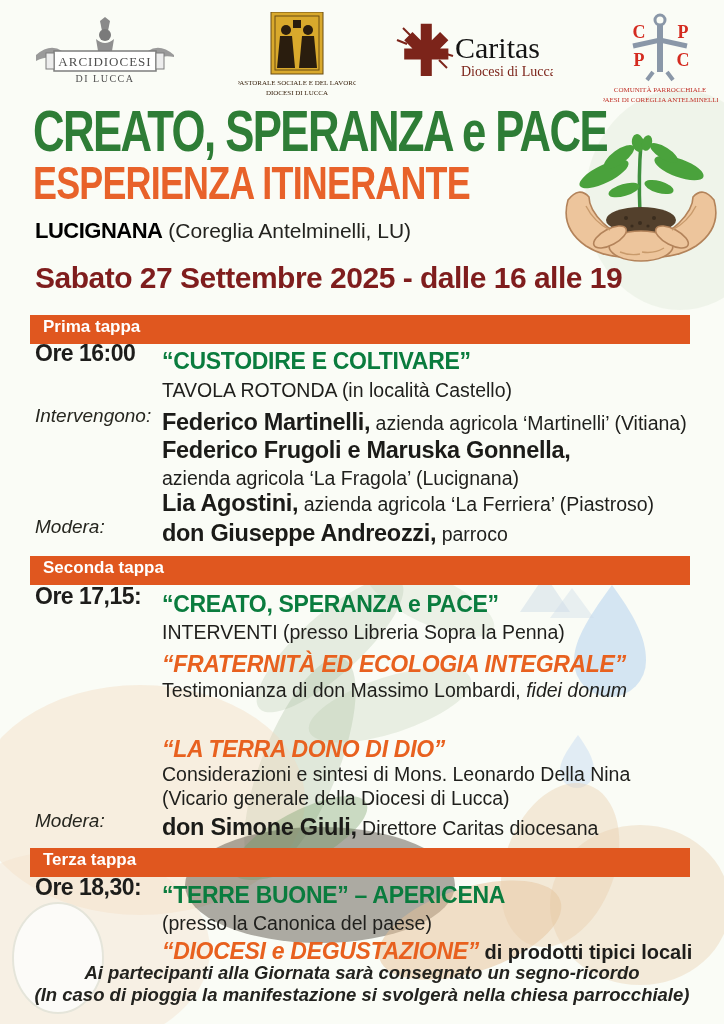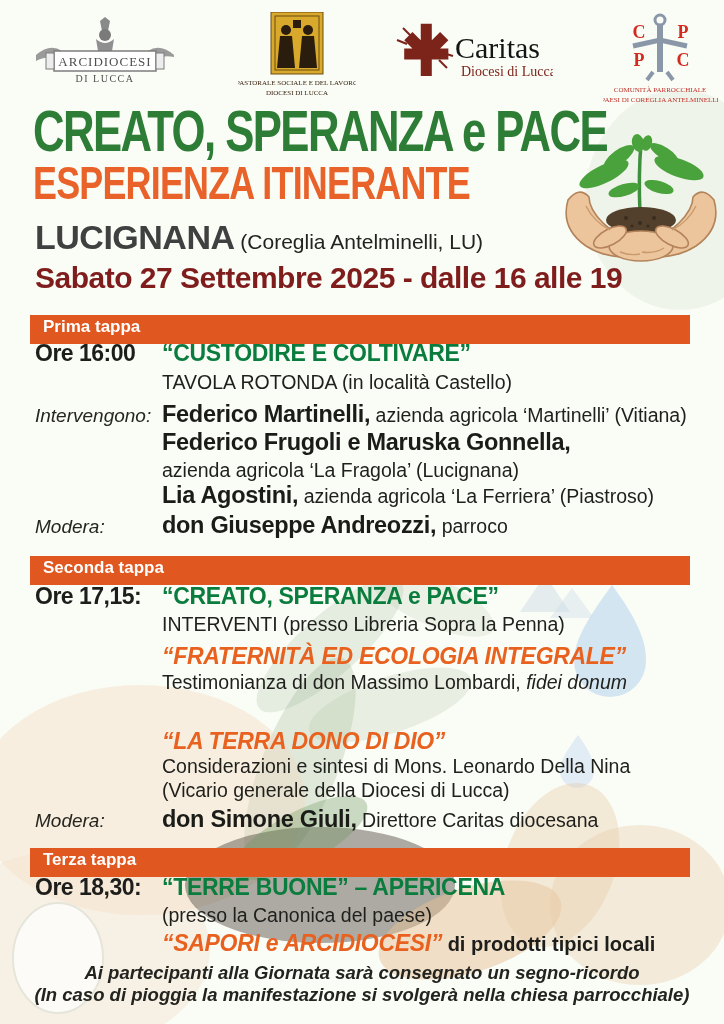--- a/index.html
+++ b/index.html
@@ -8,33 +8,33 @@
     background:#fafcf6;overflow:hidden;
     font-family:"Liberation Sans",sans-serif;color:#1d1d1b;
   }
   .layer{position:absolute;inset:0;}
   
   .title1{position:absolute;left:33px;top:98px;font-size:56px;font-weight:800;
     color:#2e7d36;letter-spacing:-2px;transform:scale(.78,1.02);transform-origin:left top;white-space:nowrap;}
   .title2{position:absolute;left:33px;top:156px;font-size:46px;font-weight:800;
     color:#e8622a;letter-spacing:-1px;transform:scale(.78,1.0);transform-origin:left top;white-space:nowrap;}
   .location{position:absolute;left:35px;top:218px;white-space:nowrap;}
-  .location .loc-b{font-size:34px;font-weight:800;letter-spacing:-.5px;color:#404040;}
+  .location .loc-b{font-size:22px;font-weight:800;letter-spacing:-.5px;color:#000000;}
   .location .loc-r{font-size:21px;font-weight:500;color:#23231f;}
   .dateline{position:absolute;left:35px;top:261px;font-size:30px;font-weight:800;
     color:#7f1d1d;letter-spacing:-.5px;white-space:nowrap;}
   
   .bar{position:absolute;left:30px;width:660px;height:29px;background:#e0571f;
     color:#ffffff;font-size:17px;font-weight:700;line-height:23px;padding-left:13px;box-sizing:border-box;}
   
   .row{position:absolute;left:35px;width:668px;white-space:nowrap;}
   .lbl{position:absolute;left:0;top:0;}
   .lbl-ore{font-size:23px;font-weight:800;color:#1d1d1b;letter-spacing:-.5px;}
   .lbl-it{font-size:19px;font-style:italic;font-weight:500;color:#26261f;}
-  .cnt{display:block;margin-left:127px;}
+  .cnt{display:block;margin-left:127px;margin-top:8px;}
   .t-green{font-size:23px;font-weight:800;color:#0a7c3e;letter-spacing:-.3px;}
   .t-plain{font-size:19.5px;font-weight:500;color:#1f1f1c;}
   .t-plainb{font-size:20px;font-weight:700;color:#1d1d1b;}
   .t-name{font-size:23.5px;font-weight:700;color:#1b1b18;letter-spacing:-.3px;}
   .t-orange{font-size:23px;font-weight:800;font-style:italic;color:#e8611f;letter-spacing:-.3px;}
   .t-it{font-size:19.5px;font-weight:500;font-style:italic;color:#1f1f1c;}
   
   .footer-line{position:absolute;left:0;width:724px;text-align:center;
     font-size:18.5px;font-style:italic;font-weight:700;color:#23231f;}
   
@@ -234,19 +234,19 @@
   <div class="bar" style="top:848px">Terza tappa</div>
 
   <div class="row" style="top:874px">
     <span class="lbl lbl-ore">Ore 18,30:</span>
     <span class="cnt"><span class="t-green">“TERRE BUONE” – APERICENA</span></span>
   </div>
   <div class="row" style="top:904px">
     <span class="cnt"><span class="t-plain">(presso la Canonica del paese)</span></span>
   </div>
   <div class="row" style="top:930px">
-    <span class="cnt"><span class="t-orange">“SAPORI e ARCIDIOCESI”</span><span class="t-plainb"> di prodotti tipici locali</span></span>
+    <span class="cnt"><span class="t-orange">“DIOCESI e DEGUSTAZIONE”</span><span class="t-plainb"> di prodotti tipici locali</span></span>
   </div>
 
   <div class="footer-line" style="top:962px">Ai partecipanti alla Giornata sarà consegnato un segno-ricordo</div>
   <div class="footer-line" style="top:984px">(In caso di pioggia la manifestazione si svolgerà nella chiesa parrocchiale)</div>
 
 </div>
 
 </body></html>

